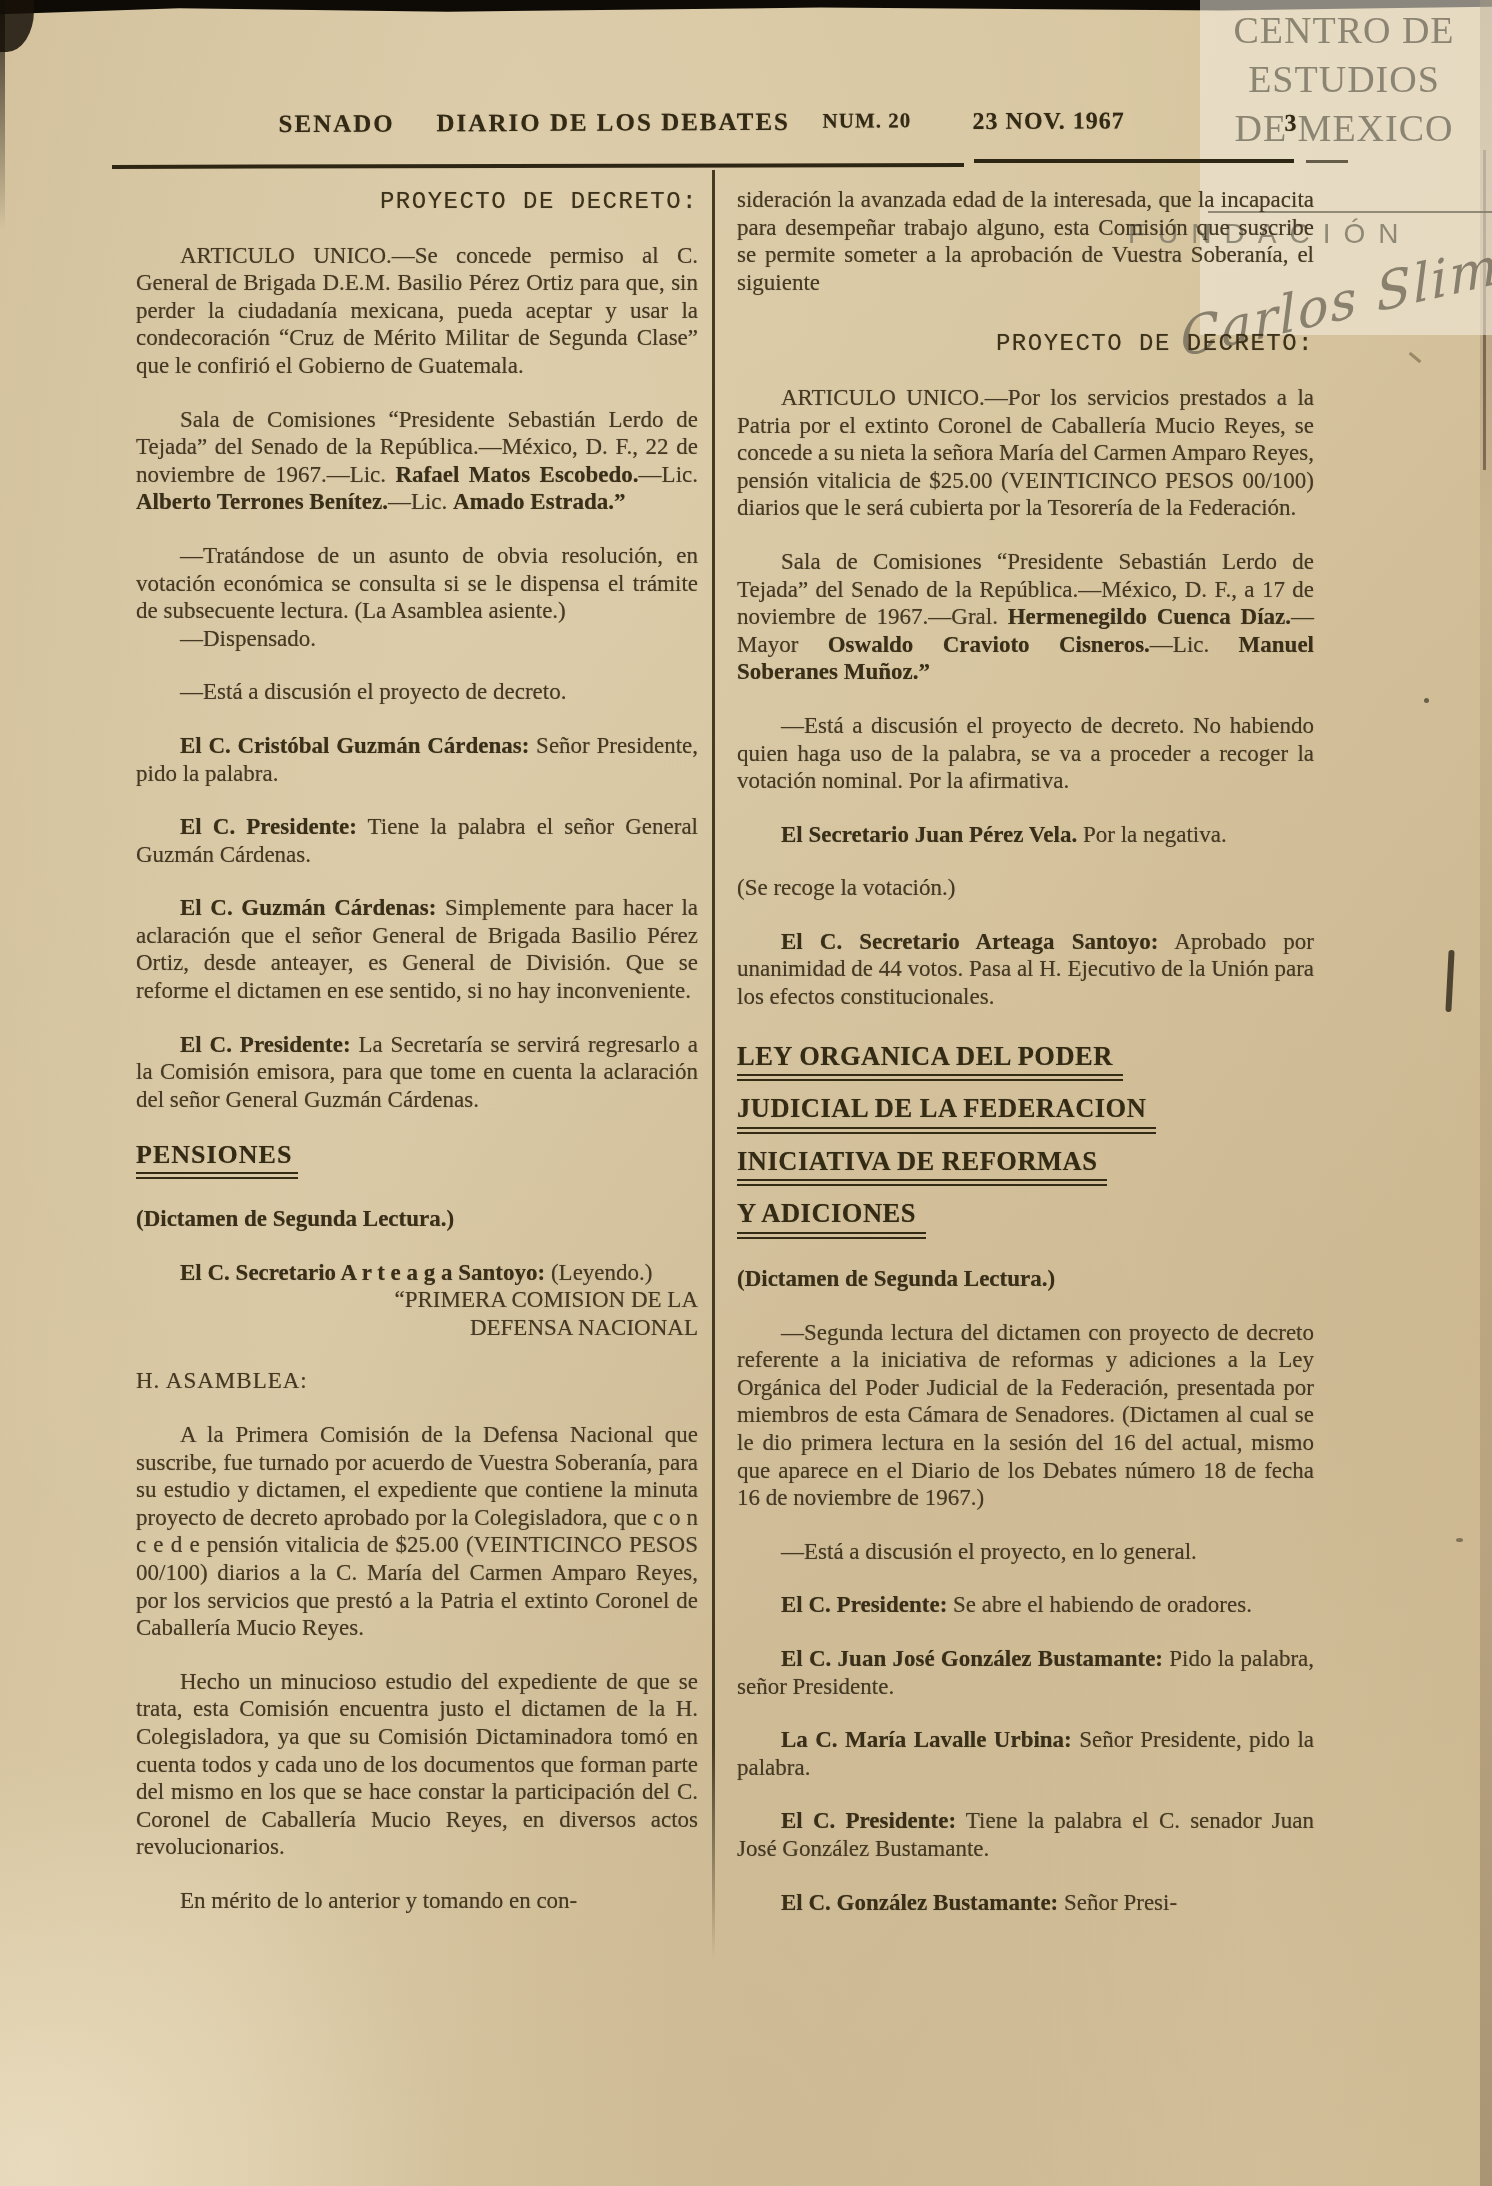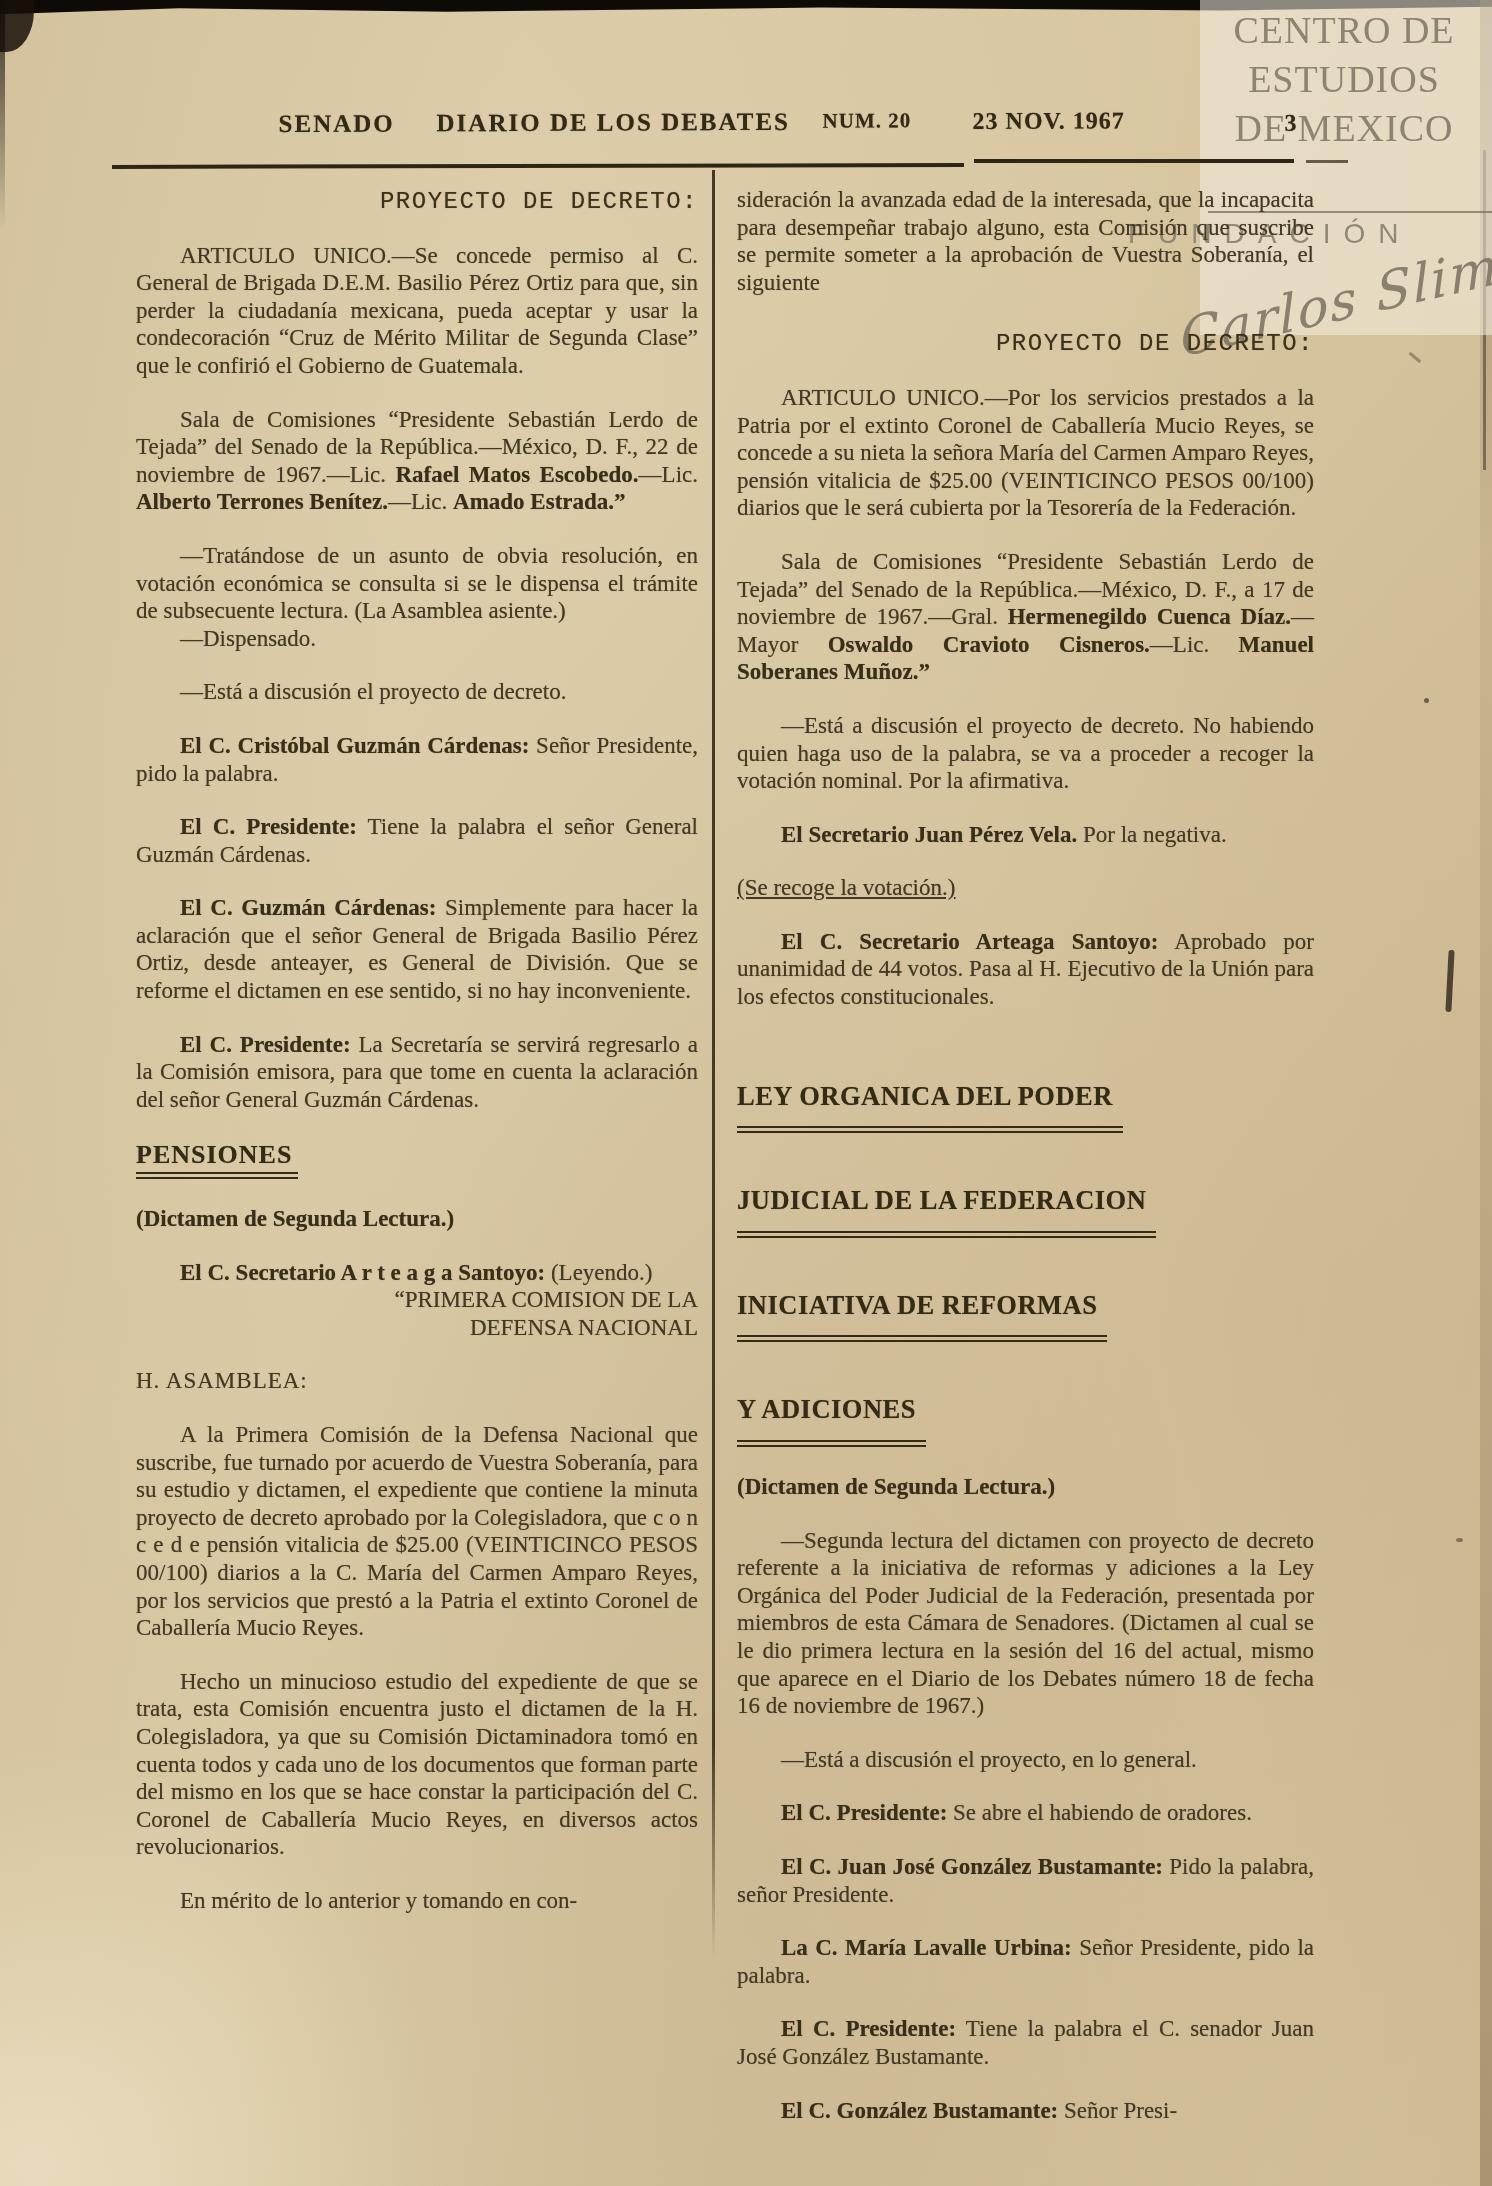--- a/index.html
+++ b/index.html
@@ -61,27 +61,27 @@
   .col{position:absolute;top:186px;font-size:23px;line-height:27.6px;
     text-shadow:0 0 .8px rgba(69,57,36,.55);}
   .col-left{left:136px;width:562px;}
   .col-right{left:737px;width:577px;}
   .col p{margin:26px 0 0;text-align:justify;text-indent:44px;}
   .col p.flush{text-indent:0;}
   .col p.nogap{margin-top:0;}
   b{color:#392f18;}
   .h-center{text-align:right;font-size:24px;letter-spacing:1.5px;margin:2px 0 20px;color:#3c3119;font-family:Liberation Mono, monospace;}
   .h-center.mid{margin:34px 0 16px;}
-  .h-center2{text-align:center;margin:28px 0;text-decoration:underline;}
+  .h-center2{text-align:center;margin:28px 0;}
   .sec{margin:28px 0 16px;}
   .sec-u{display:inline-block;font-weight:bold;font-size:26px;letter-spacing:1px;
     color:#342b15;border-bottom:7px double #342b15;padding:0 6px 3px 0;}
   .bigsec{margin:14px 0 0;}
   .bigsec.first{margin-top:32px;}
-  .bigsec .sec-u{font-size:26.5px;padding-bottom:16px;padding-right:10px;letter-spacing:.5px;margin-top:40px;}
+  .bigsec .sec-u{font-size:26.5px;padding-bottom:4px;padding-right:10px;letter-spacing:.5px;}
   .r-align{text-align:right;margin-top:0;line-height:27.6px;}
   .asamblea{margin-top:20px;letter-spacing:1px;}
 </style>
 </head>
 <body>
 
 <div class="page">
 
   <div class="topbar"></div>
   <div class="corner-tl"></div>

